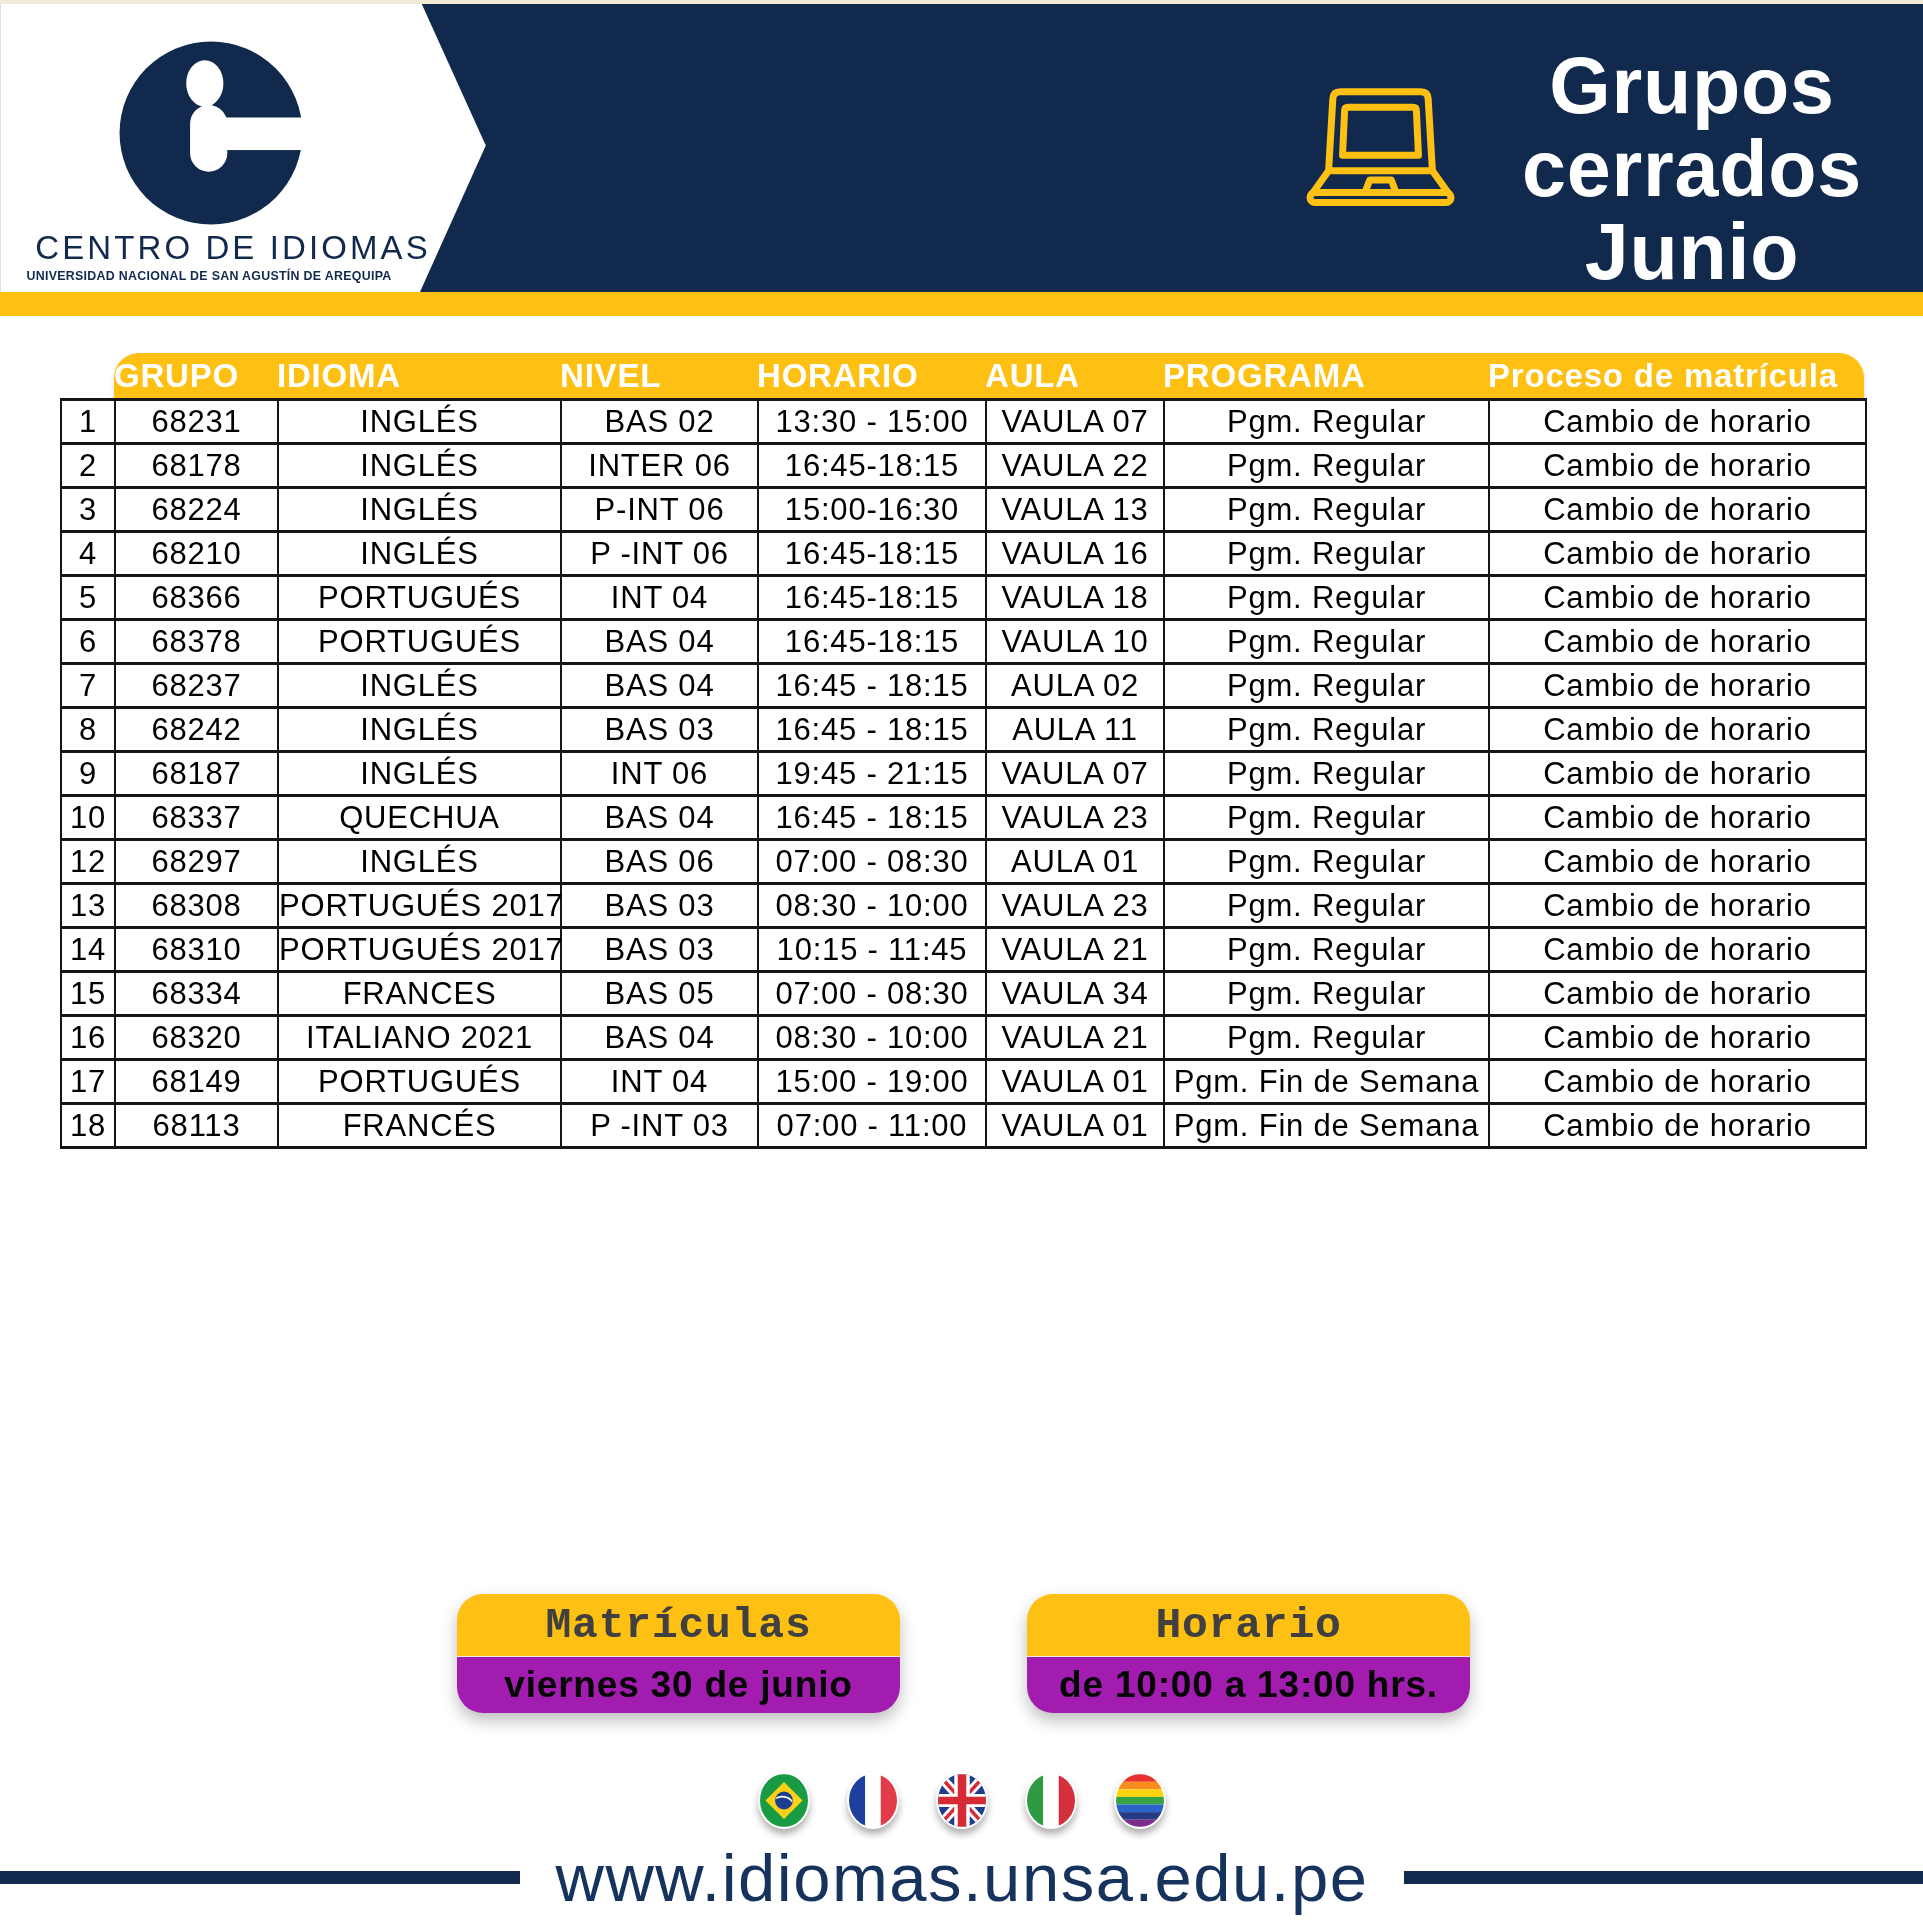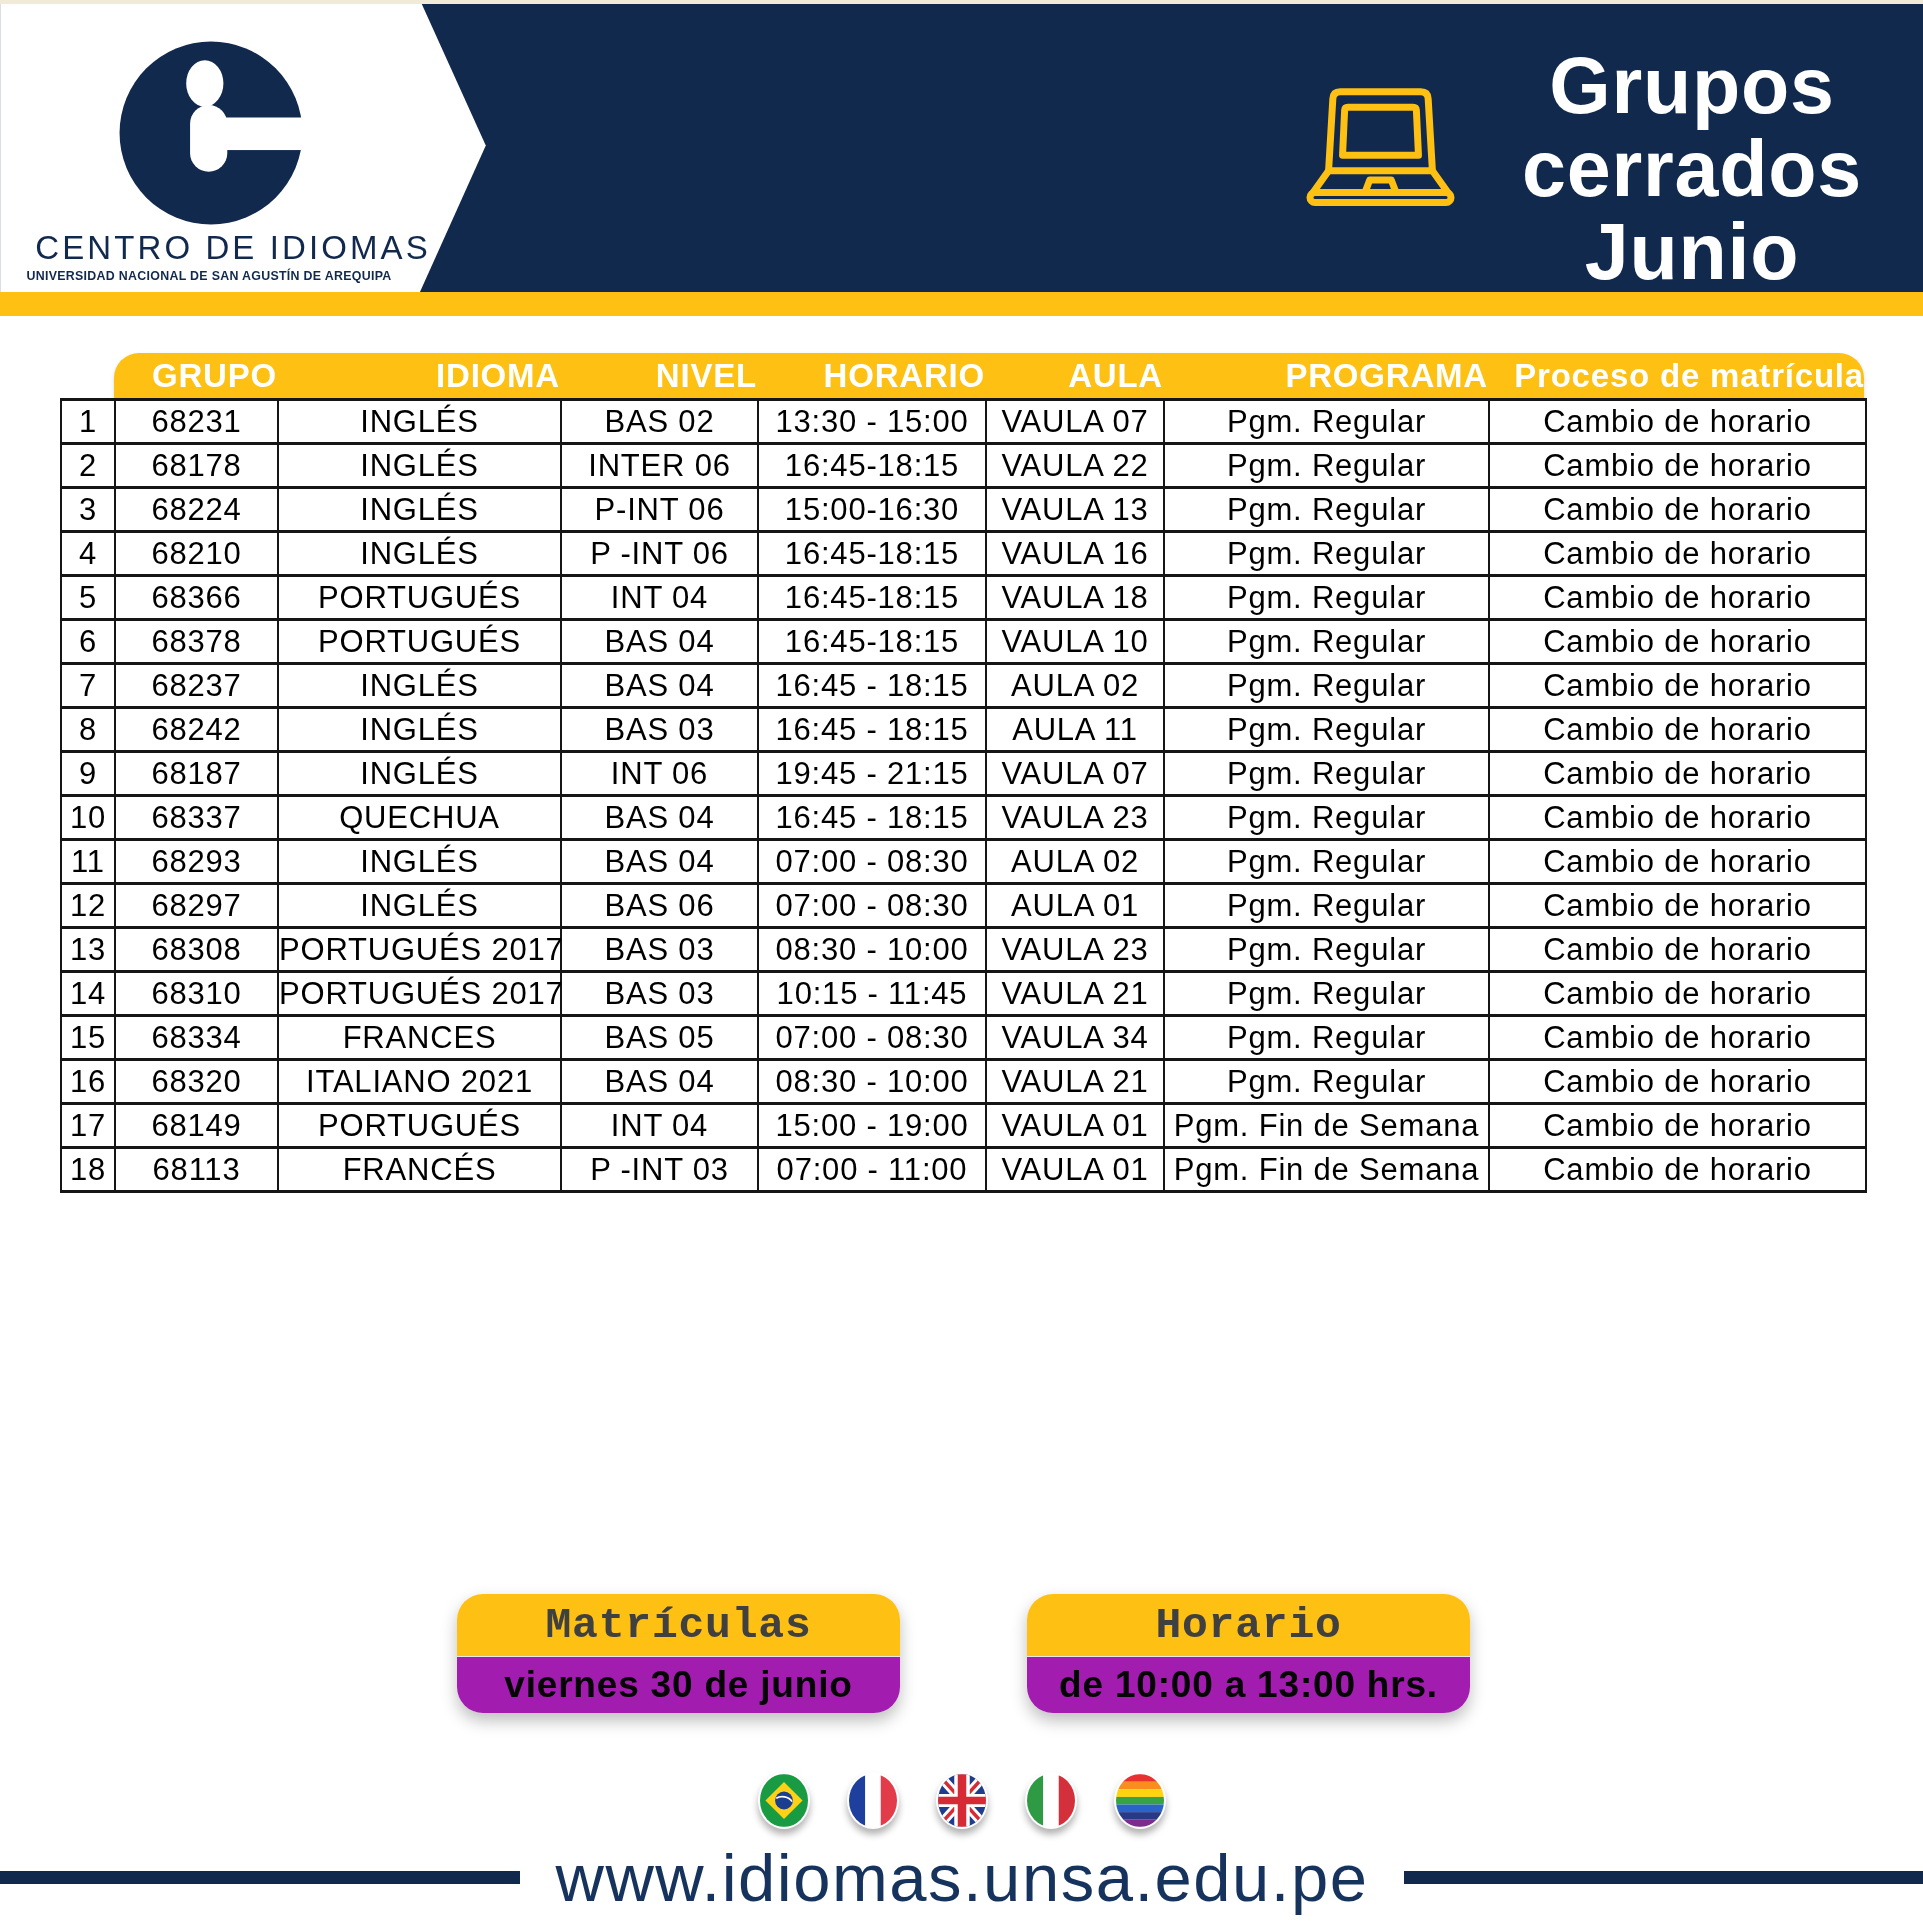--- a/index.html
+++ b/index.html
@@ -20,21 +20,21 @@
   .main-title{position:absolute;left:1514px;top:45px;width:356px;text-align:center;
               color:#ffffff;font-weight:700;font-size:79px;line-height:1.05;letter-spacing:0.8px;}
 
   .band{position:absolute;top:292px;left:0;width:100%;height:24px;background:#fdc013;}
 
   
   .schedule{position:absolute;left:60px;top:353px;width:1806px;}
   .cap{margin-left:54px;width:1750px;height:45px;background:#fdc013;
        border-radius:25px 25px 0 0;display:flex;align-items:center;
        box-shadow:0 2.3px 4.6px rgba(0,0,0,0.15);}
-  .cap span{display:block;text-align:right;color:#ffffff;font-weight:700;
+  .cap span{display:block;text-align:left;color:#ffffff;font-weight:700;
             font-size:33px;letter-spacing:0.8px;white-space:nowrap;}
   table.grid{border-collapse:collapse;table-layout:fixed;width:1806px;background:#ffffff;position:relative;}
   table.grid td{border:2.3px solid #151515;border-top-width:3.1px;border-bottom-width:3.1px;
                 height:41px;text-align:center;vertical-align:middle;padding:0;
                 font-size:31px;color:#000000;letter-spacing:0.8px;font-weight:400;white-space:nowrap;}
 
   
   .badge{position:absolute;width:443px;border-radius:26px;background:#ffffff;
          box-shadow:0 7.7px 15.5px rgba(0,0,0,0.25);}
   .badge-head{height:62px;background:#fdc013;border-radius:26px 26px 0 0;
@@ -223,30 +223,20 @@
             <td>10</td>
             <td>68337</td>
             <td>QUECHUA</td>
             <td>BAS 04</td>
             <td>16:45 - 18:15</td>
             <td>VAULA 23</td>
             <td>Pgm. Regular</td>
             <td>Cambio de horario</td>
           </tr>
 
-          <tr>
-            <td>11</td>
-            <td>68293</td>
-            <td>INGLÉS</td>
-            <td>BAS 04</td>
-            <td>07:00 - 08:30</td>
-            <td>AULA 02</td>
-            <td>Pgm. Regular</td>
-            <td>Cambio de horario</td>
-          </tr>
 
           <tr>
             <td>12</td>
             <td>68297</td>
             <td>INGLÉS</td>
             <td>BAS 06</td>
             <td>07:00 - 08:30</td>
             <td>AULA 01</td>
             <td>Pgm. Regular</td>
             <td>Cambio de horario</td>

